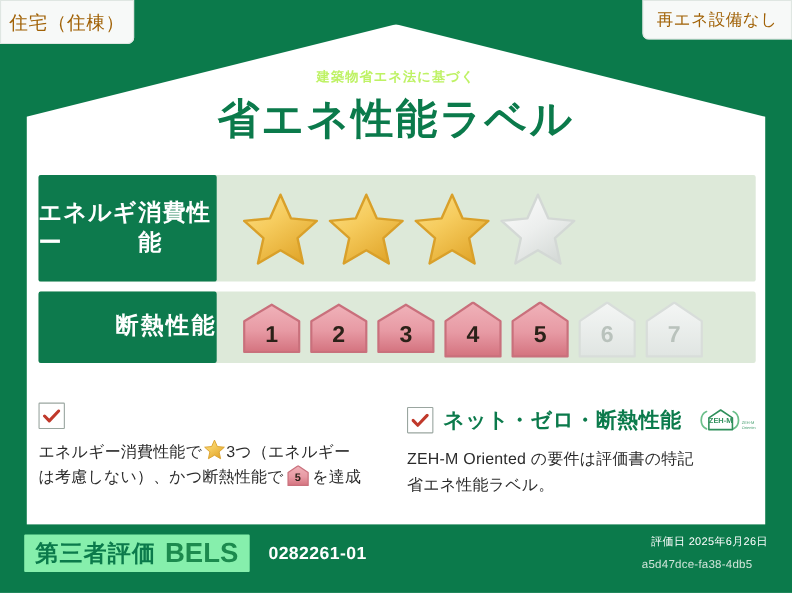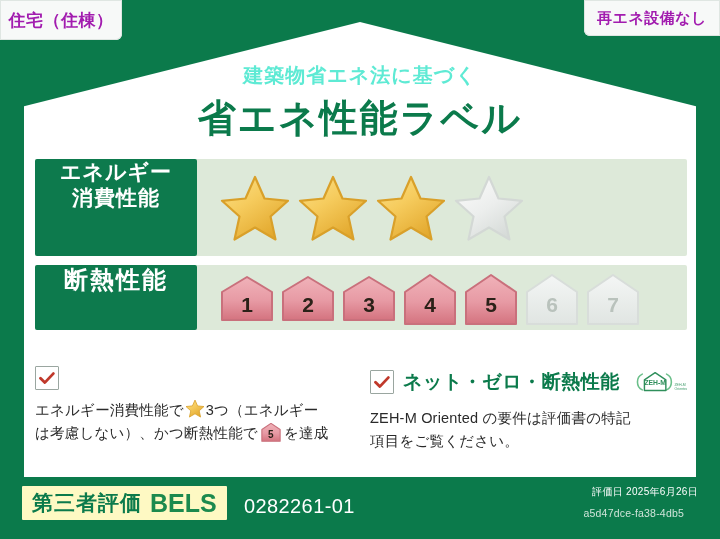--- a/index.html
+++ b/index.html
@@ -29,22 +29,22 @@
     height: 455px;
     background: #ffffff;
     clip-path: polygon(0% 18.5%, 50% 0%, 100% 18.5%, 100% 100%, 0% 100%);
     -webkit-clip-path: polygon(0% 18.5%, 50% 0%, 100% 18.5%, 100% 100%, 0% 100%);
   }
 
   
   .tab {
     position: absolute;
     background: #f7f9f8;
-    color: #a21caf;
-    font-weight: bold;
+    color: #a16207;
+    font-weight: normal;
     letter-spacing: 0.5px;
     display: flex;
     align-items: center;
     justify-content: center;
     box-shadow: 0 0 0 1px #dfe6e2 inset;
   }
   .tab-left {
     left: 0px;
     top: 0px;
     width: 122px;
@@ -64,23 +64,23 @@
   
   .title-block {
     position: absolute;
     left: 0;
     top: 62px;
     width: 720px;
     text-align: center;
     pointer-events: none;
   }
   .title-sub {
-    font-size: 20px;
-    font-weight: bold;
-    color: #5eead4;
+    font-size: 12px;
+    font-weight: bold;
+    color: #bef264;
     letter-spacing: 1px;
     margin-bottom: 4px;
   }
   .title-main {
     font-size: 38px;
     font-weight: bold;
     color: #0b7a4b;
     letter-spacing: 2px;
   }
 
@@ -99,29 +99,29 @@
     border-radius: 2px;
   }
   .perf-row.energy { height: 97px; }
   .perf-row.insul  { height: 65px; }
 
   .perf-label {
     background: #0d7a4d;
     color: #ffffff;
     font-weight: bold;
     display: flex;
-    flex-direction: column;
-    align-items: center;
-    justify-content: flex-start;
+    flex-direction: row;
+    align-items: center;
+    justify-content: flex-end;
     line-height: 1.25;
     flex: 0 0 162px;
     border-radius: 2px;
   }
   .perf-row.energy .perf-label { font-size: 21px; letter-spacing: 1px; }
-  .perf-row.insul  .perf-label { font-size: 24px; letter-spacing: 2px; }
+  .perf-row.insul  .perf-label { font-size: 21px; letter-spacing: 2px; }
 
   .perf-content {
     flex: 1 1 auto;
     display: flex;
     align-items: center;
   }
   .stars-wrap {
     display: flex;
     align-items: center;
     gap: 6px;
@@ -215,21 +215,21 @@
     left: 0;
     bottom: 0;
     width: 720px;
     height: 62px;
   }
   .bels-box {
     position: absolute;
     left: 22px;
     top: 9px;
     height: 34px;
-    background: #fef9c3;
+    background: #86efac;
     display: flex;
     align-items: center;
     padding: 0 10px;
     border-radius: 1px;
   }
   .bels-jp {
     font-size: 21px;
     font-weight: bold;
     color: #0b7a4b;
     letter-spacing: 1px;
@@ -238,23 +238,24 @@
     font-size: 25px;
     font-weight: bold;
     color: #1c8a4e;
     letter-spacing: 0px;
     margin-left: 8px;
   }
   .bels-num {
     position: absolute;
     left: 244px;
     top: 18px;
-    font-size: 20px;
+    font-size: 16px;
     color: #ffffff;
     letter-spacing: 0.4px;
+    font-weight: bold;
   }
   .eval-date {
     position: absolute;
     right: 22px;
     top: 8px;
     font-size: 10px;
     color: #ffffff;
     text-align: right;
     letter-spacing: 0.3px;
   }
@@ -434,21 +435,21 @@
           <path d="M13,27 C4,23 4,9 13,5" fill="none" stroke="#6bbf8a" stroke-width="2.2" stroke-linecap="round"></path>
           <path d="M47,27 C56,23 56,9 47,5" fill="none" stroke="#6bbf8a" stroke-width="2.2" stroke-linecap="round"></path>
           <path d="M16,28 L16,13 L31,3 L46,13 L46,28 Z" fill="#ffffff" stroke="#2f8f5b" stroke-width="2" stroke-linejoin="round"></path>
           <text x="31" y="20" font-family="Liberation Sans, sans-serif" font-size="9.5" font-weight="bold" fill="#2f8f5b" text-anchor="middle">ZEH-M</text>
           <text x="58" y="21" font-family="Liberation Sans, sans-serif" font-size="5" fill="#3f9b6a">ZEH-M</text>
           <text x="58" y="27" font-family="Liberation Sans, sans-serif" font-size="5" fill="#3f9b6a">Oriented</text>
         </svg>
       </div>
       <div class="note-body">
         <div>ZEH-M Oriented の要件は評価書の特記</div>
-        <div>項目をご覧ください。</div>
+        <div>省エネ性能ラベル。</div>
       </div>
     </div>
 
   </div>
 
   <div class="footer">
     <div class="bels-box">
       <span class="bels-jp">第三者評価</span>
       <span class="bels-en">BELS</span>
     </div>

